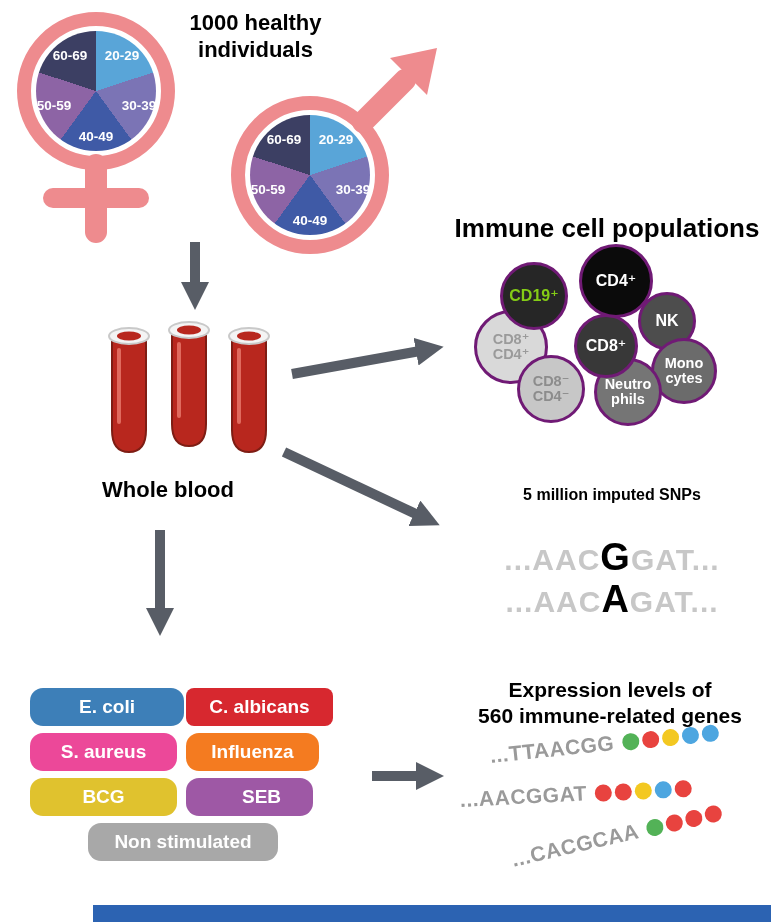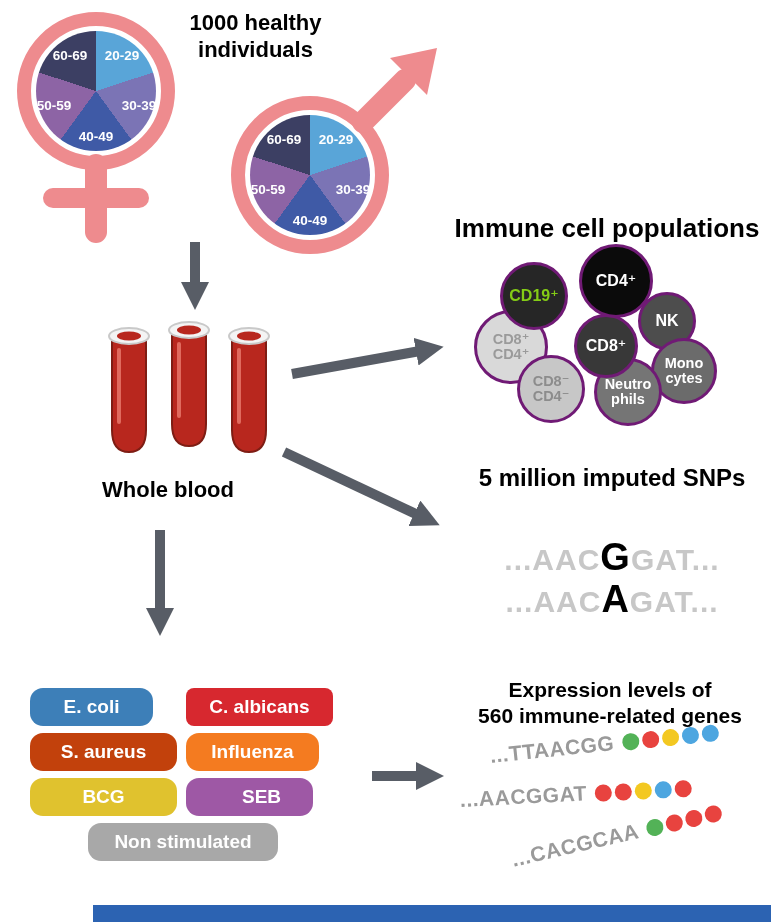--- a/index.html
+++ b/index.html
@@ -3,21 +3,21 @@
 <meta charset="utf-8">
 <style>
   * { margin:0; padding:0; box-sizing:border-box; }
   body { font-family:"Liberation Sans","DejaVu Sans",sans-serif; background:#fff; }
   .canvas { position:relative; width:771px; height:922px; background:#fff; overflow:hidden; }
   svg.layer { position:absolute; pointer-events:none; }
   .heading { position:absolute; font-weight:bold; color:#000; text-align:center; white-space:pre-line; }
   .study-title { left:158px; top:10px; width:195px; font-size:22px; line-height:1.22; }
   .whole-blood { left:78px; top:477px; width:180px; font-size:22px; }
   .immune-title { left:452px; top:213px; width:310px; font-size:26px; }
-  .snp-title { left:452px; top:464px; width:320px; font-size:24px; }
+  .snp-title { left:452px; top:486px; width:320px; font-size:16px; }
   .expr-title { left:450px; top:677px; width:320px; font-size:21px; line-height:1.25; }
   .pie { position:absolute; width:120px; height:120px; border-radius:50%; }
   .pie-label { position:absolute; transform:translate(-50%,-50%); color:#fff; font-weight:bold; font-size:13.5px; white-space:nowrap; }
   .cell { position:absolute; border-radius:50%; border:3px solid #701a75; display:flex; align-items:center; justify-content:center;
           text-align:center; font-weight:bold; font-size:14.5px; line-height:1.05; white-space:pre-line; }
   .cell.lg { font-size:16px; }
   .pill { position:absolute; height:38px; border-radius:13px; color:#fff; font-weight:bold; font-size:19px;
           display:flex; align-items:center; justify-content:center; }
   .snp-line { position:absolute; left:452px; width:320px; text-align:center; color:#c7c7c7; font-weight:bold;
               font-size:30px; letter-spacing:1px; }
@@ -105,23 +105,23 @@
 CD4⁻</div>
   <div class="cell" style="left: 594px; top: 358px; width: 68px; height: 68px; background: rgb(117, 117, 117); color: rgb(255, 255, 255);">Neutro
 phils</div>
   <div class="cell lg" style="left: 574px; top: 314px; width: 64px; height: 64px; background: rgb(56, 56, 56); color: rgb(255, 255, 255);">CD8⁺</div>
   <div class="cell lg" style="left: 579px; top: 244px; width: 74px; height: 74px; background: rgb(11, 11, 11); color: rgb(255, 255, 255);">CD4⁺</div>
 
   <div class="heading snp-title">5 million imputed SNPs</div>
   <div class="snp-line" style="top:536px"><span>...AAC</span><span class="snp-big">G</span><span>GAT...</span></div>
   <div class="snp-line" style="top:578px"><span>...AAC</span><span class="snp-big">A</span><span>GAT...</span></div>
 
-  <div class="pill" style="left: 30px; top: 688px; width: 123px; background: rgb(61, 127, 184);">E. coli</div>
+  <div class="pill" style="left: 30px; top: 688px; width: 154px; background: rgb(61, 127, 184);">E. coli</div>
   <div class="pill" style="left: 186px; top: 688px; width: 147px; background: rgb(215, 40, 47); border-radius: 8px;">C. albicans</div>
-  <div class="pill" style="left: 30px; top: 733px; width: 147px; background: #c2410c;">S. aureus</div>
+  <div class="pill" style="left: 30px; top: 733px; width: 147px; background: #ec4899;">S. aureus</div>
   <div class="pill" style="left: 186px; top: 733px; width: 133px; background: rgb(244, 123, 32);">Influenza</div>
   <div class="pill" style="left: 30px; top: 778px; width: 147px; background: rgb(224, 194, 46);">BCG</div>
   <div class="pill" style="left: 186px; top: 778px; width: 127px; background: rgb(158, 88, 165); padding-left: 24px;">SEB</div>
   <div class="pill" style="left: 88px; top: 823px; width: 190px; background: rgb(168, 168, 168);">Non stimulated</div>
 
   <div class="heading expr-title">Expression levels of
 560 immune-related genes</div>
 
   <div class="expr-row" style="left:490px;top:744px;transform:rotate(-6deg)">
     <span class="expr-seq">...TTAACGG</span>

